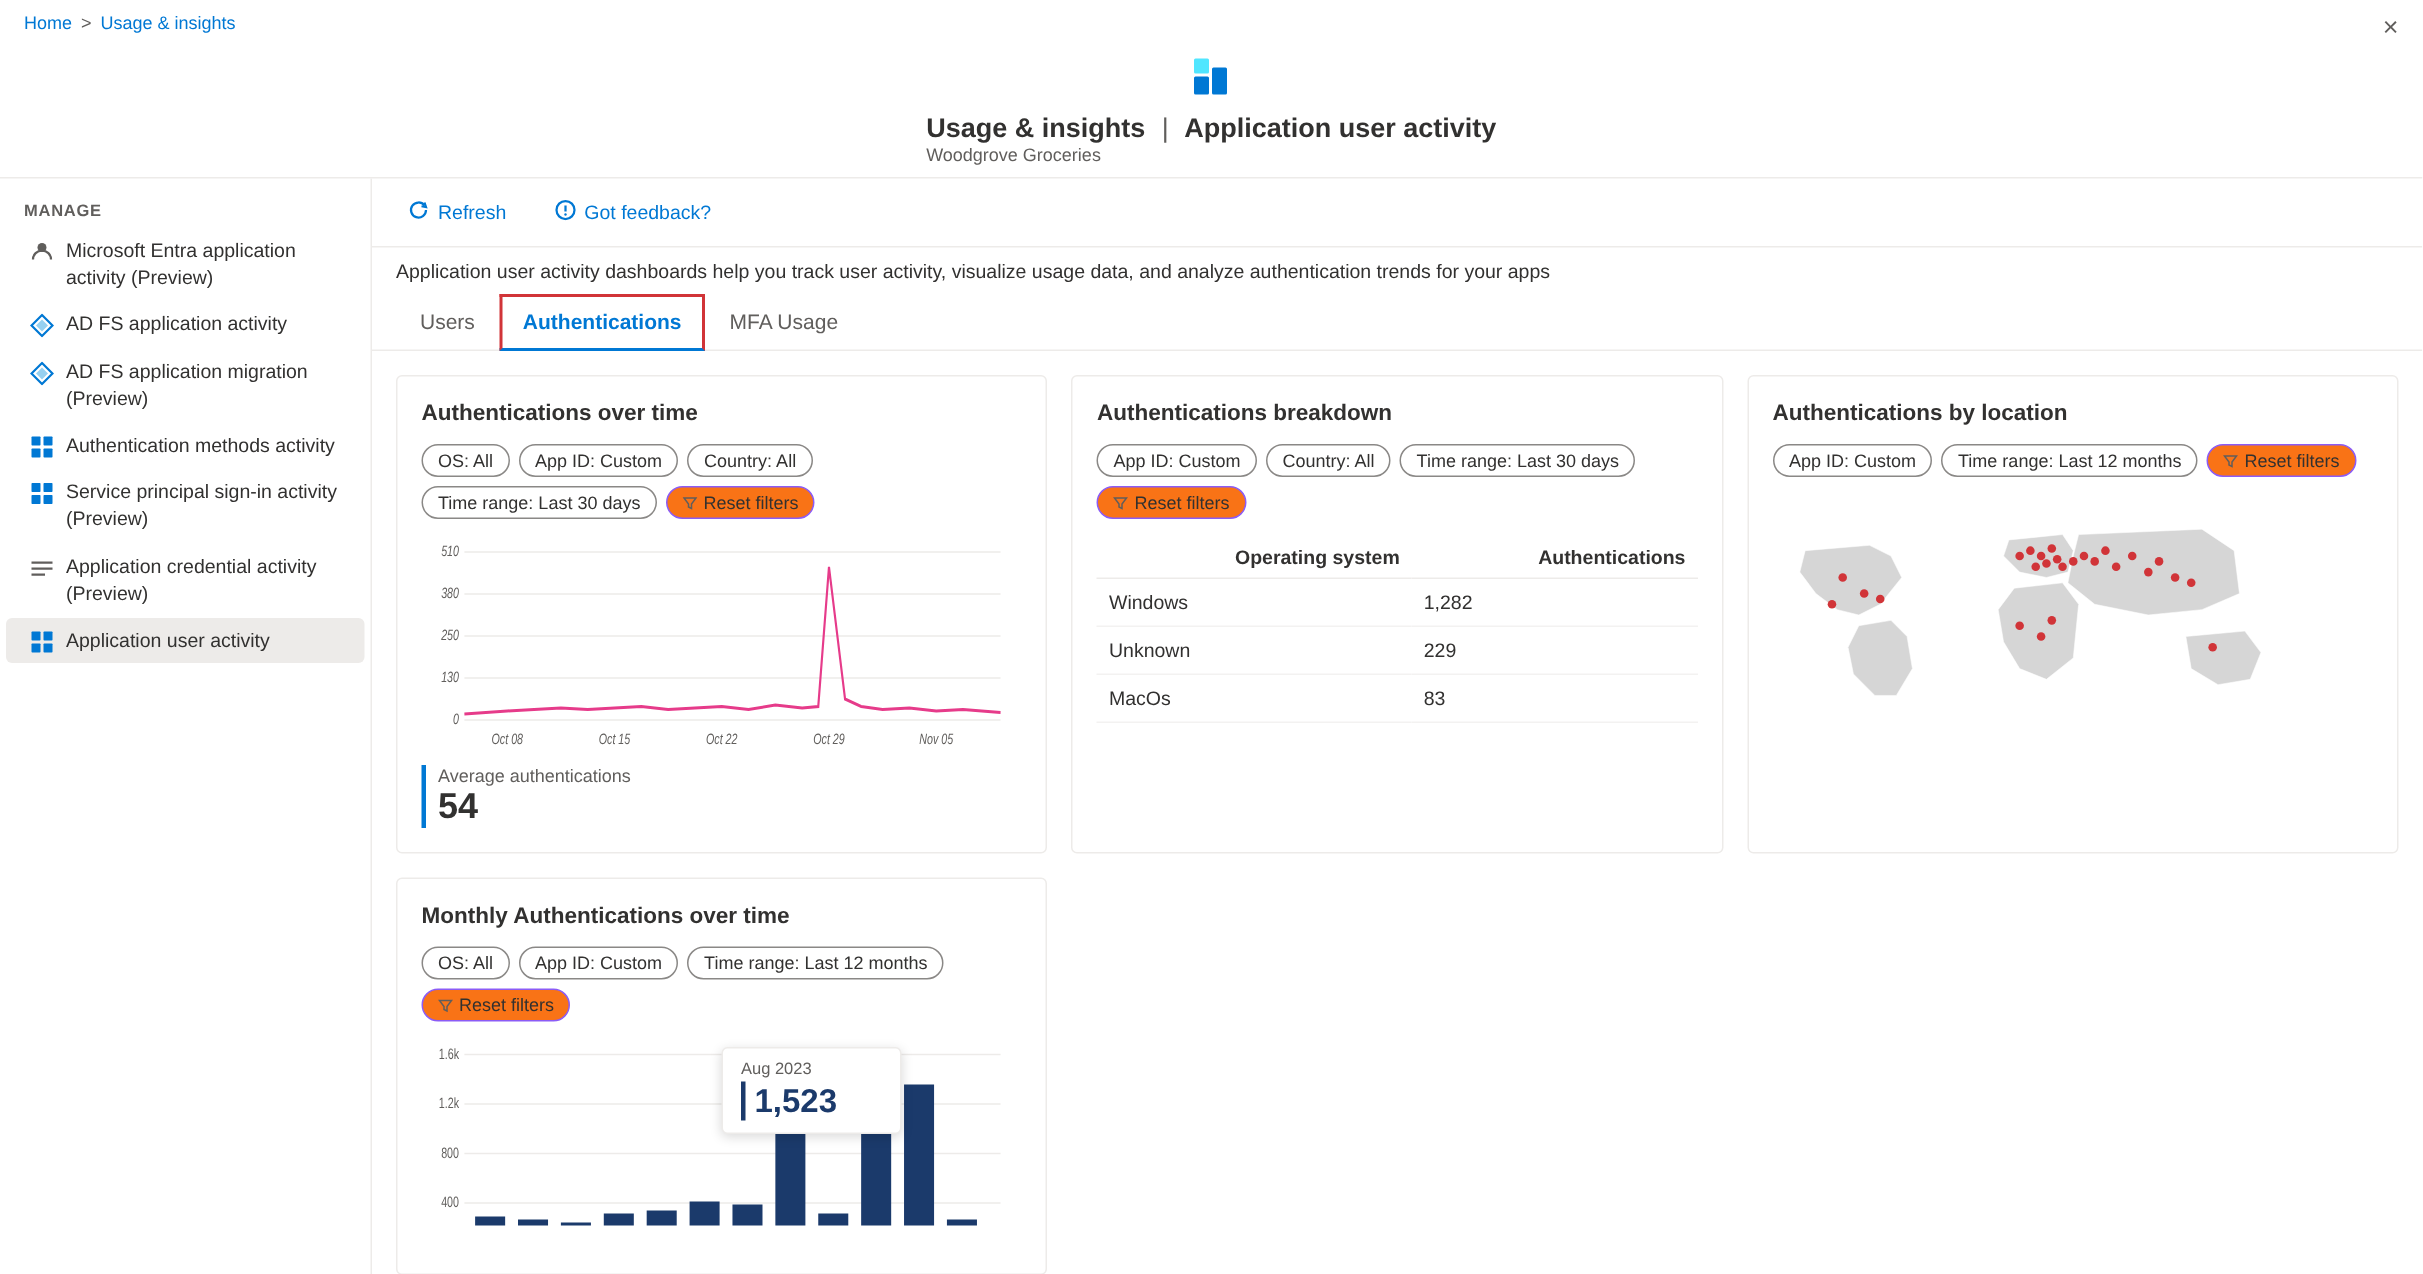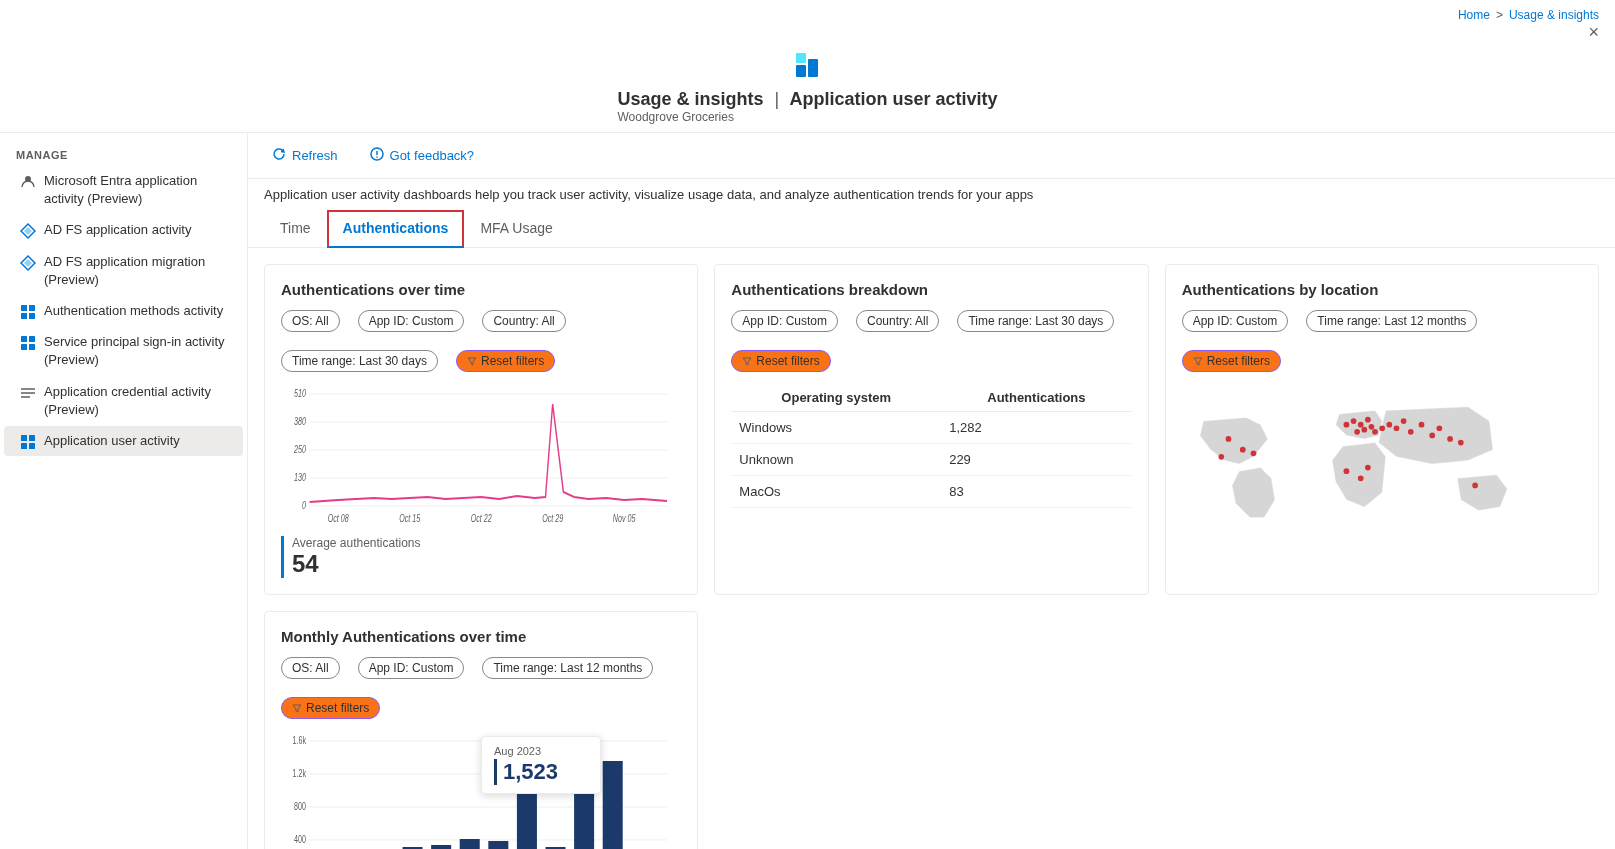--- a/index.html
+++ b/index.html
@@ -26,46 +26,46 @@
     .description { padding: 8px 16px; font-size: 13px; color: #323130; }
 
     
     .tabs { display: flex; gap: 0; padding: 0 16px; border-bottom: 1px solid #edebe9; }
     .tab { padding: 10px 16px; cursor: pointer; font-size: 14px; color: #605e5c; border-bottom: 2px solid transparent; margin-bottom: -1px; }
 
     
     .cards-grid { display: grid; grid-template-columns: 1fr 1fr 1fr; gap: 16px; padding: 16px; }
     .card { background: #fff; border: 1px solid #edebe9; border-radius: 4px; padding: 16px; }
     .card-title { font-size: 15px; font-weight: 600; margin-bottom: 12px; }
-    .filter-chips { display: flex; flex-wrap: wrap; gap: 18px; margin-bottom: 12px; }
+    .filter-chips { display: flex; flex-wrap: wrap; gap: 6px; margin-bottom: 12px; }
     .chip { padding: 3px 10px; border: 1px solid #8a8886; border-radius: 14px; font-size: 12px; color: #323130; cursor: pointer; background: #fff; }
     .reset-chip { display: flex; align-items: center; gap: 4px; padding: 3px 10px; border: 1px solid #8b5cf6; border-radius: 14px; font-size: 12px; color: #323130; cursor: pointer; background: #f97316; }
 
     
     .chart-area { width: 100%; height: 140px; position: relative; margin-bottom: 12px; font-style: italic; }
     .chart-svg { width: 100%; height: 100%; }
 
     
     .avg-section { border-left: 3px solid #0078d4; padding-left: 8px; }
     .avg-label { font-size: 12px; color: #605e5c; }
     .avg-value { font-size: 24px; font-weight: 600; color: #323130; }
 
     
     .breakdown-table { width: 100%; border-collapse: collapse; }
-    .breakdown-table th { font-size: 13px; font-weight: 600; text-align: center; padding: 6px 8px; border-bottom: 1px solid #edebe9; }
+    .breakdown-table th { font-size: 13px; font-weight: 600; text-align: right; padding: 6px 8px; border-bottom: 1px solid #edebe9; }
     .breakdown-table td { font-size: 13px; padding: 8px 8px; border-bottom: 1px solid #f3f2f1; }
 
     
     .map-area { width: 100%; height: 160px; position: relative; overflow: hidden; }
 
     
     .bar-chart-area { width: 100%; height: 140px; position: relative; }
 
     
-    .header-row { display: flex; align-items: flex-end; padding: 4px 16px 0; flex-direction: column; }
+    .header-row { display: flex; align-items: flex-start; padding: 4px 16px 0; }
   </style>
 </head>
 <body>
 
 <div style="border-bottom: 1px solid #edebe9;">
   <div class="header-row" style="padding: 8px 16px 4px;">
     <div class="breadcrumb">
       <a>Home</a>
       <span>&gt;</span>
       <span style="color:#0078d4;">Usage &amp; insights</span>
@@ -194,21 +194,21 @@
               <circle cx="7" cy="10" r="0.8" fill="#0078d4"></circle>
             </svg>
         </span>
         <span>Got feedback?</span>
       </button>
     </div>
 
     <div class="description">Application user activity dashboards help you track user activity, visualize usage data, and analyze authentication trends for your apps</div>
 
     <div class="tabs">
-      <div class="tab" style="color:#605e5c; border-bottom:2px solid transparent; padding:10px 16px;">Time</div>
+      <div class="tab" style="color:#605e5c; border-bottom:2px solid transparent; padding:10px 16px;">Users</div>
       <div class="tab" style="color:#0078d4; font-weight:600; border:2px solid #d13438; border-bottom:2px solid #0078d4; padding:8px 14px; margin-bottom:-1px; background:#fff;">Authentications</div>
       <div class="tab" style="color:#605e5c; border-bottom:2px solid transparent; padding:10px 16px;">MFA Usage</div>
     </div>
 
     <div class="cards-grid">
 
       <div class="card">
         <div class="card-title">Authentications over time</div>
         <div class="filter-chips">
           <span class="chip">OS: All</span>

